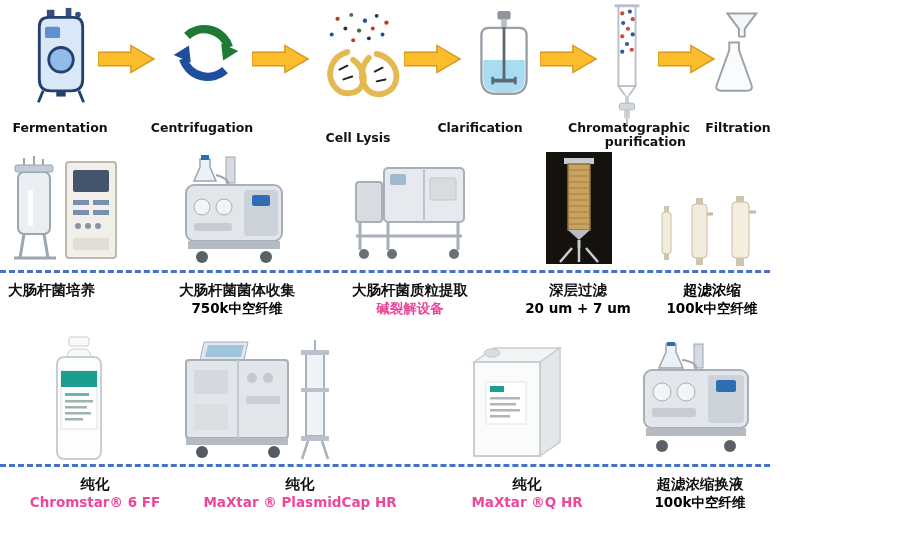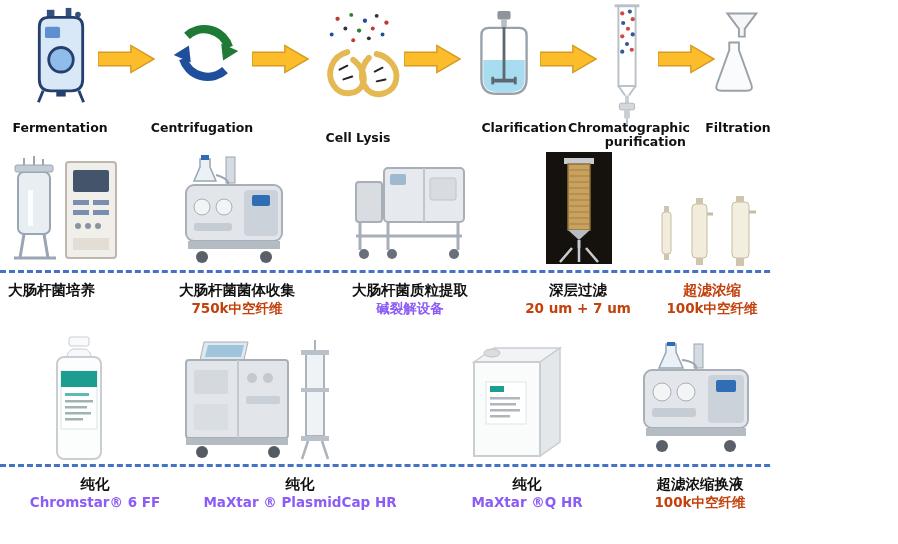--- a/index.html
+++ b/index.html
@@ -8,22 +8,22 @@
   .canvas { position:relative; width:772px; height:544px; background:#ffffff; overflow:hidden;text-decoration:underline; }
   .abs { position:absolute; }
   .step-label {
     position:absolute; transform:translateX(-50%);
     font-weight:bold; font-size:12.5px; color:#111111;
     text-align:center; line-height:1.15; white-space:nowrap;
   }
   .step-label.wrap { white-space:normal; }
   .cap { position:absolute; transform:translateX(-50%); text-align:center; line-height:1.32; white-space:nowrap; }
   .cap-title { font-weight:bold; font-size:14.5px; color:#111111; }
-  .cap-sub   { font-weight:bold; font-size:13.5px; color:#8b5cf6; }
-  .muted { color:#c2410c; }
+  .cap-sub   { font-weight:bold; font-size:13.5px; color:#ec4899; }
+  .muted { color:#000000; }
   .dashline { position:absolute; left:0; width:860px; height:0; border-top:3px dashed #4472C4; }
   .dashhead { position:absolute; width:0; height:0;
     border-left:13px solid #4472C4; border-top:7px solid transparent; border-bottom:7px solid transparent; }
   svg { display:block; }
 </style>
 </head>
 <body>
 
 <div class="canvas">
 
@@ -149,21 +149,21 @@
   <div class="abs" style="left:708px; top:8px;">
     <svg width="58" height="94" viewBox="0 0 60 94">
       <path d="M20 4 h30 l-12 16 v8 h-6 v-8 z" fill="#F4F6F8" stroke="#9AA1A8" stroke-width="2"></path>
       <path d="M22 34 h10 v8 l13 36 q2 6 -5 6 h-26 q-7 0 -5 -6 l13 -36 z" fill="#FAFBFC" stroke="#9AA1A8" stroke-width="2"></path>
     </svg>
   </div>
 
   <div class="step-label" style="left:60px; top:121px;">Fermentation</div>
   <div class="step-label" style="left:202px; top:121px;">Centrifugation</div>
   <div class="step-label" style="left:358px; top:131px;">Cell Lysis</div>
-  <div class="step-label" style="left:524px; top:121px;">Clarification</div>
+  <div class="step-label" style="left:480px; top:121px;">Clarification</div>
   <div class="step-label wrap" style="left:627px; top:121px; width:118px;text-align:right;">Chromatographic purification</div>
   <div class="step-label" style="left:738px; top:121px;">Filtration</div>
 
   <div class="abs" style="left:10px; top:150px;">
     <svg width="110" height="116" viewBox="0 0 110 116">
       <rect x="8" y="22" width="32" height="62" rx="6" fill="#E9EEF3" stroke="#9AA6B2" stroke-width="2"></rect>
       <rect x="5" y="15" width="38" height="7" rx="2" fill="#C2CCD6" stroke="#9AA6B2"></rect>
       <line x1="14" y1="15" x2="14" y2="8" stroke="#9AA6B2" stroke-width="2"></line>
       <line x1="24" y1="15" x2="24" y2="6" stroke="#9AA6B2" stroke-width="2"></line>
       <line x1="33" y1="15" x2="33" y2="9" stroke="#9AA6B2" stroke-width="2"></line>

